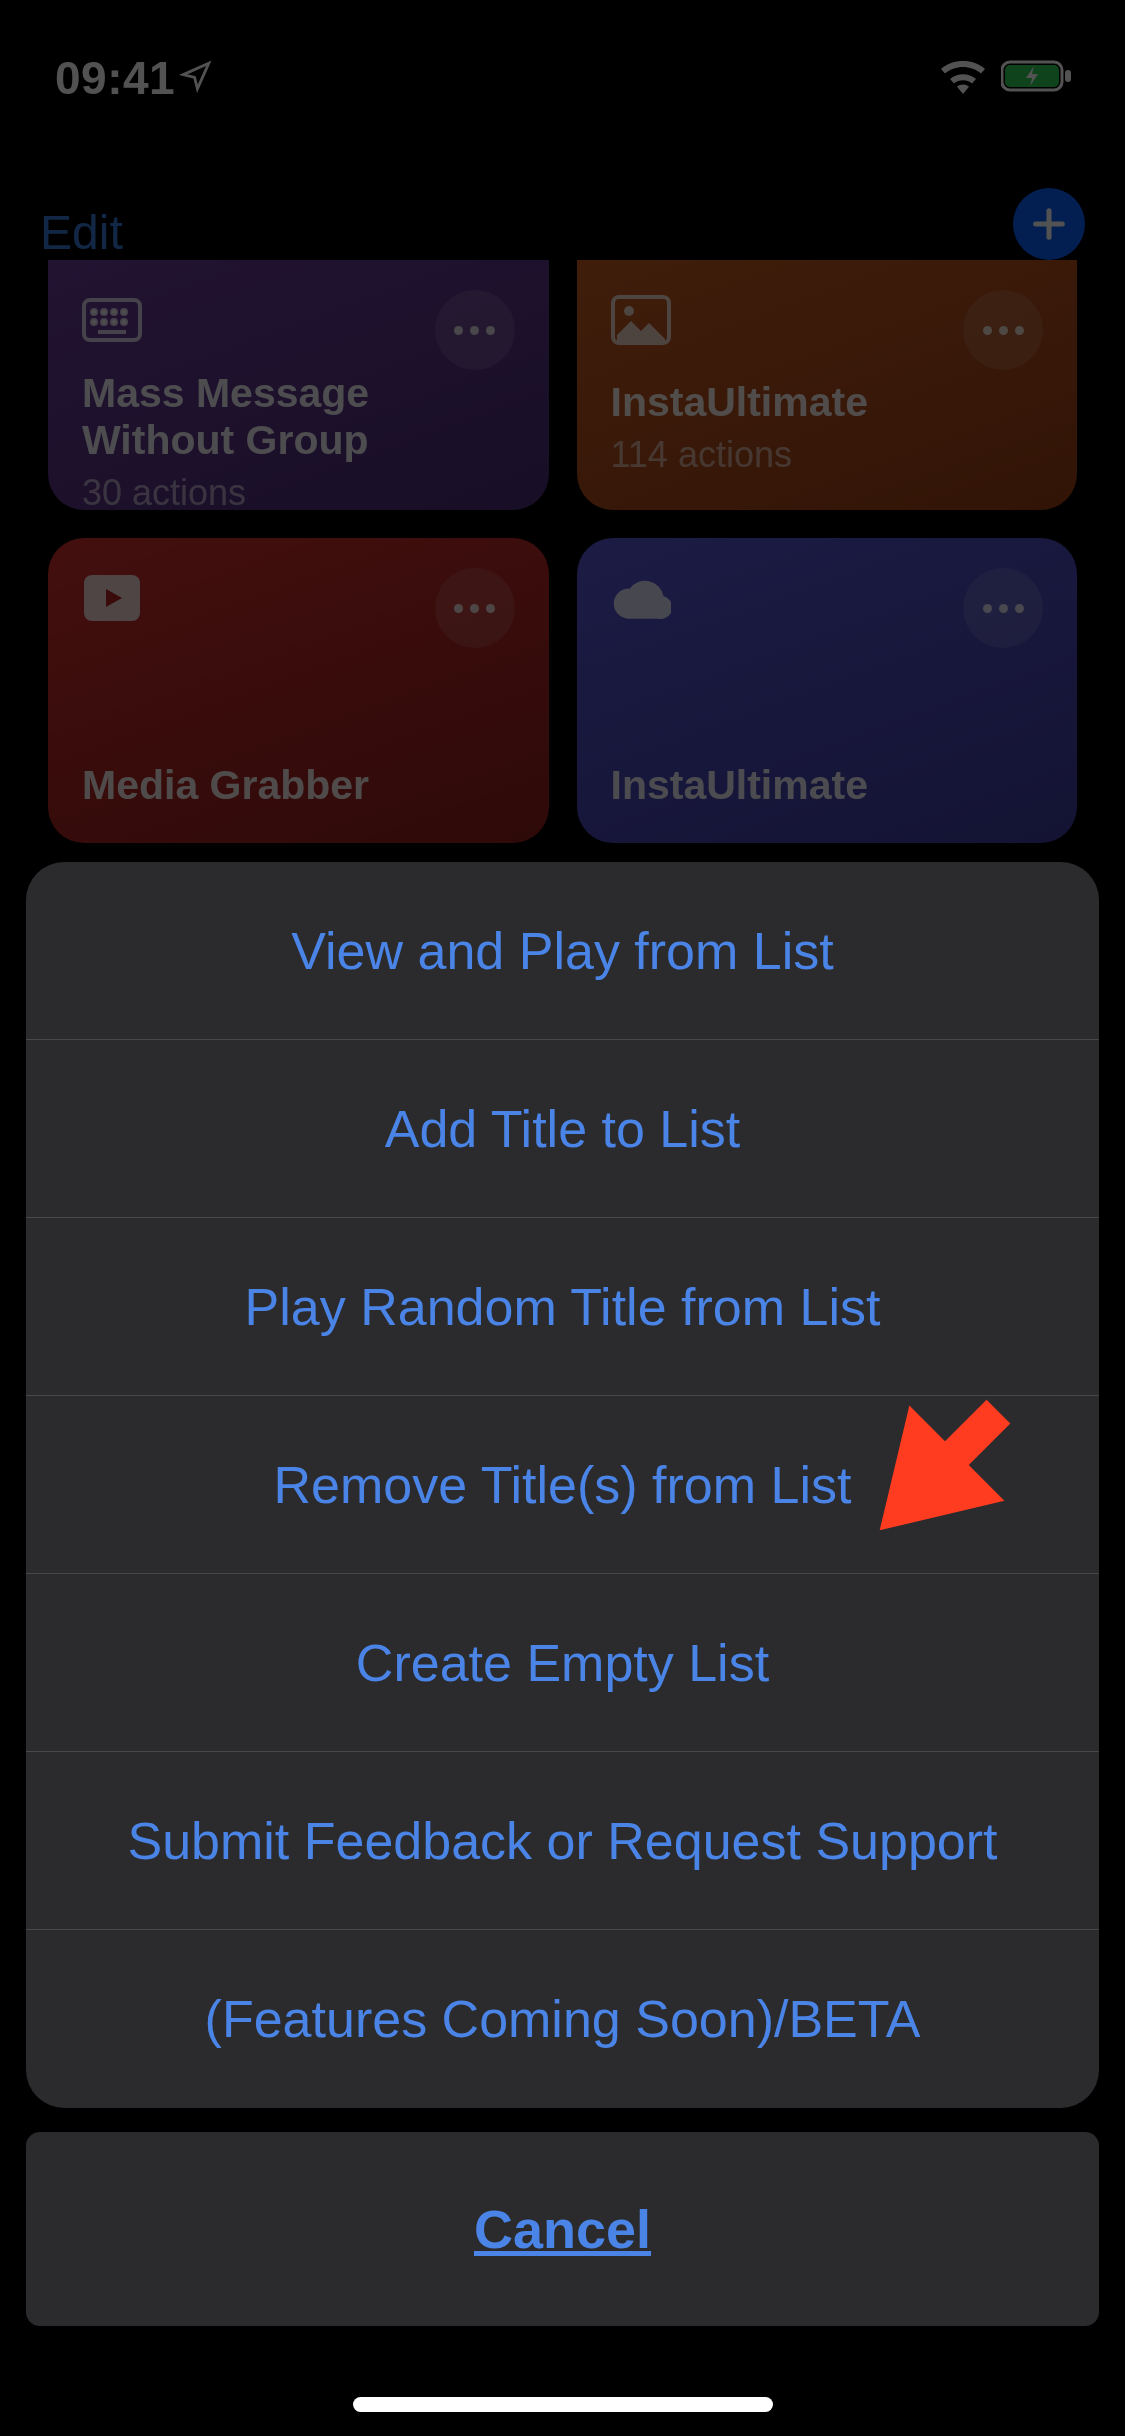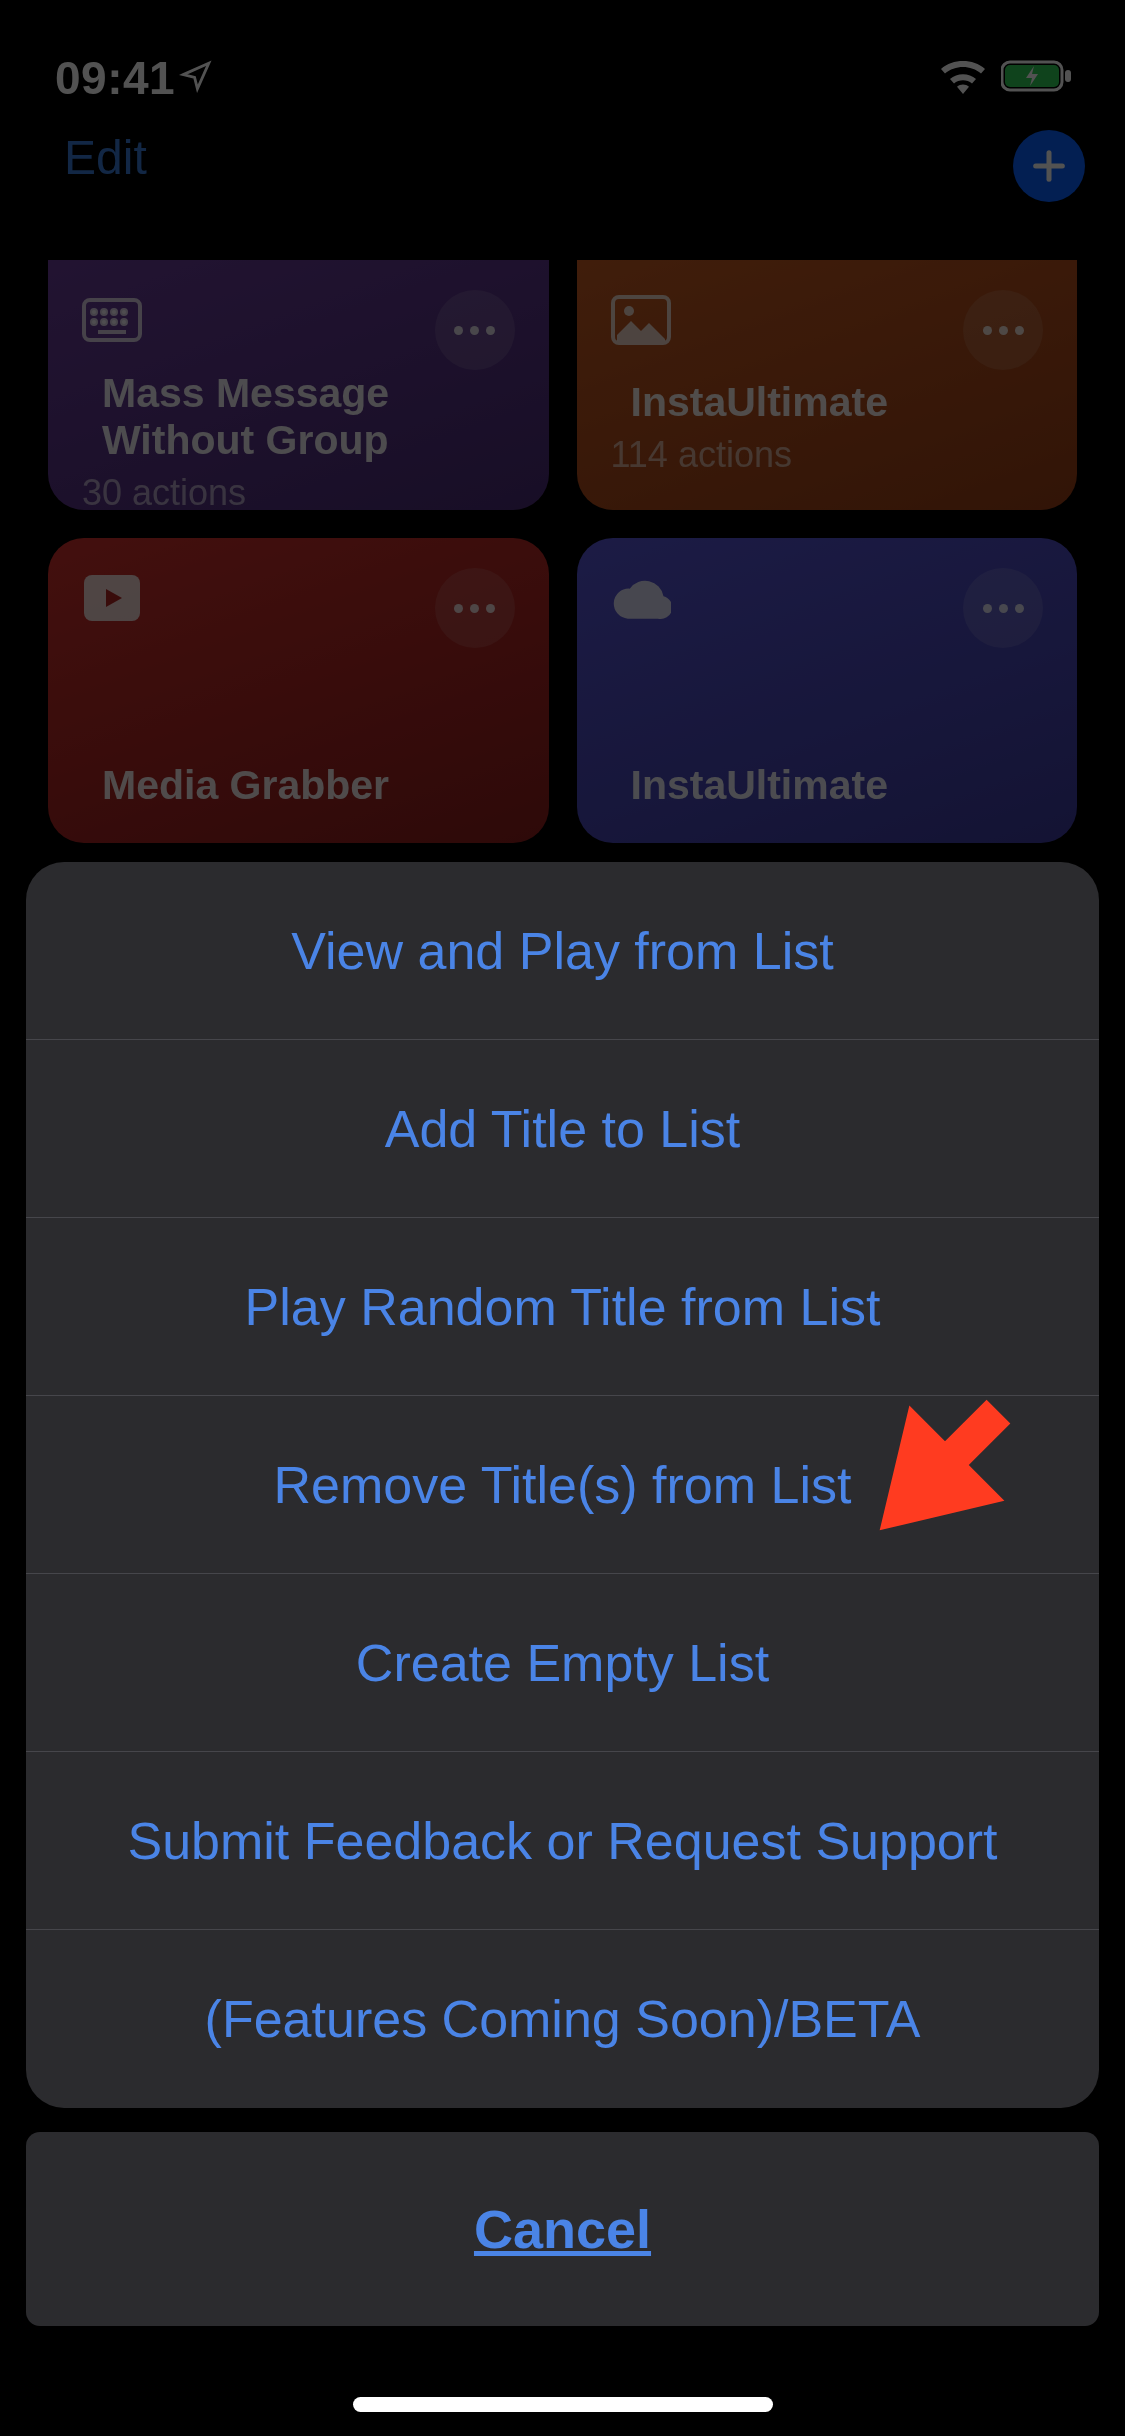--- a/index.html
+++ b/index.html
@@ -24,26 +24,25 @@
   }
   .status-left { display: flex; align-items: center; gap: 4px; }
   .status-time { font-size: 46px; font-weight: 600; letter-spacing: 0.5px; }
   .status-right { display: flex; align-items: center; gap: 14px; }
   .wifi-icon, .loc-icon, .battery-icon { display: inline-block; }
 
   
   .nav-bar {
     height: 130px;
     display: flex;
-    align-items: flex-start;
+    align-items: flex-end;
     justify-content: space-between;
     padding: 0 40px;
     position: relative;
     z-index: 10;
-    margin-left: 24px;
   }
   .nav-left  { color: #3a7bd5; font-size: 48px; }
   .nav-title { font-size: 52px; font-weight: 600; position: absolute; left: 0; right: 0; text-align: center; }
   .nav-right { z-index: 2; }
   .add-btn {
     width: 72px; height: 72px; border-radius: 50%;
     background: #0a60ff;
     display: flex; align-items: center; justify-content: center;
   }
   .add-btn svg { width: 40px; height: 40px; }
@@ -69,21 +68,21 @@
   .card.partial-top  { border-top-left-radius: 0; border-top-right-radius: 0; height: 250px; }
   .card-top { display: flex; justify-content: space-between; align-items: flex-start; }
   .card-icon { width: 60px; height: 60px; color: rgba(255,255,255,0.7); display:flex; align-items:center; justify-content:center; }
   .dots {
     width: 80px; height: 80px; border-radius: 50%;
     background: rgba(255,255,255,0.12);
     display: flex; align-items: center; justify-content: center;
     gap: 7px;
   }
   .dots span { width: 9px; height: 9px; border-radius: 50%; background: rgba(255,255,255,0.8); }
-  .card-title    { font-size: 41px; font-weight: 600; line-height: 1.15; color: rgba(255,255,255,0.9); margin-left: 20px; }
+  .card-title    { font-size: 41px; font-weight: 600; line-height: 1.15; color: rgba(255,255,255,0.9); }
   .card-subtitle { font-size: 36px; color: rgba(255,255,255,0.55); margin-top: 8px; }
   .card-bottom { }
 
   .c-purple { background: linear-gradient(160deg,#6a3d9a,#4b2d77); }
   .c-orange { background: linear-gradient(160deg,#c75c23,#9a3f16); }
   .c-red    { background: linear-gradient(160deg,#d0312d,#8e1e1c); }
   .c-indigo { background: linear-gradient(160deg,#5856d6,#3d3ca0); }
 
   
   .dim {

